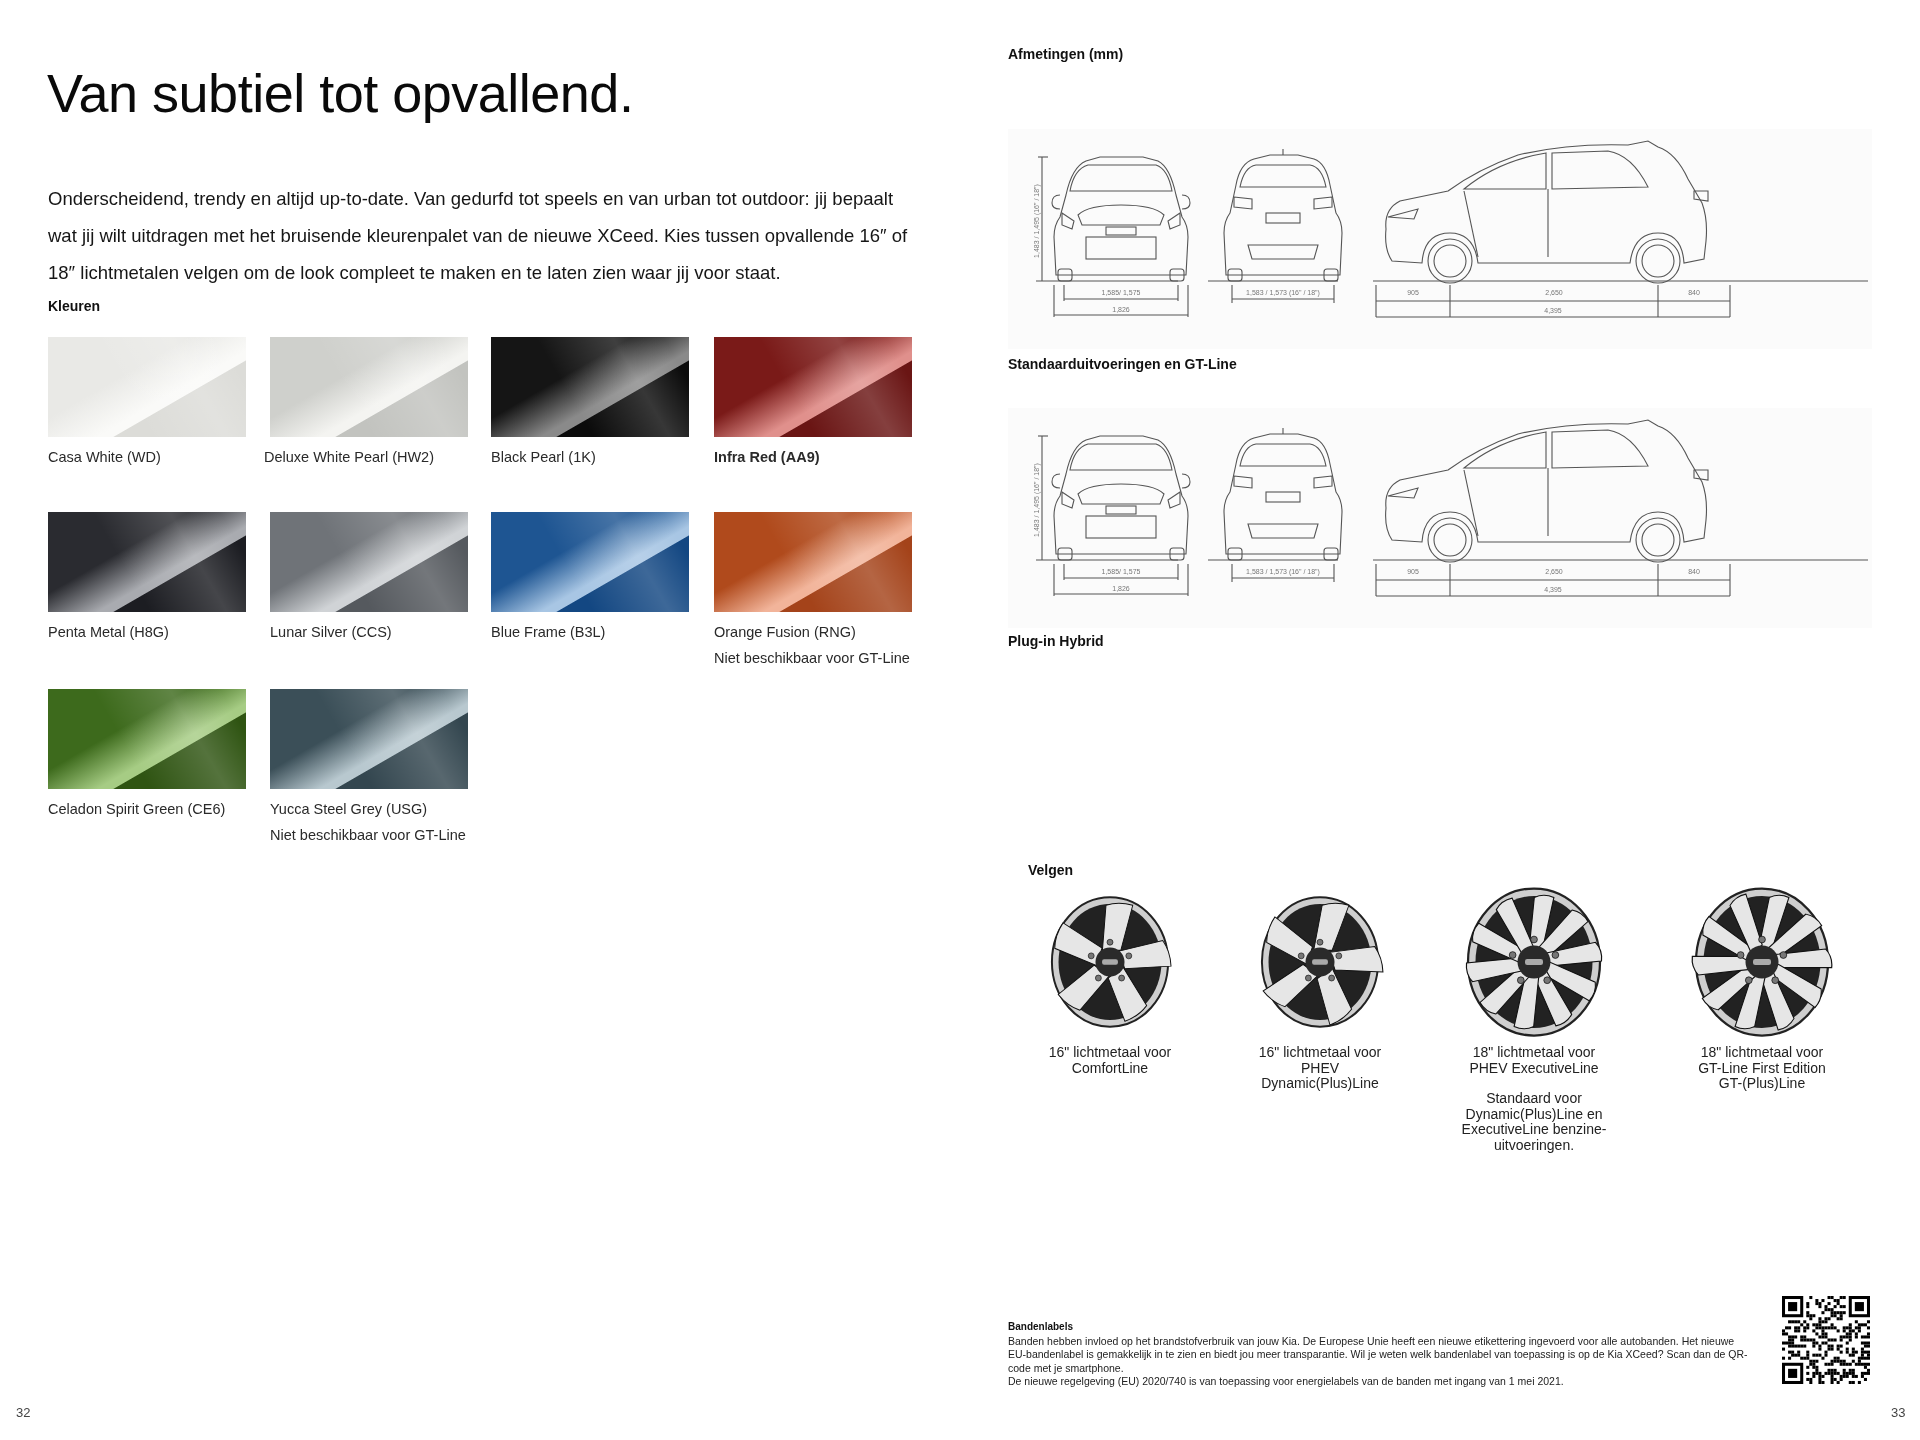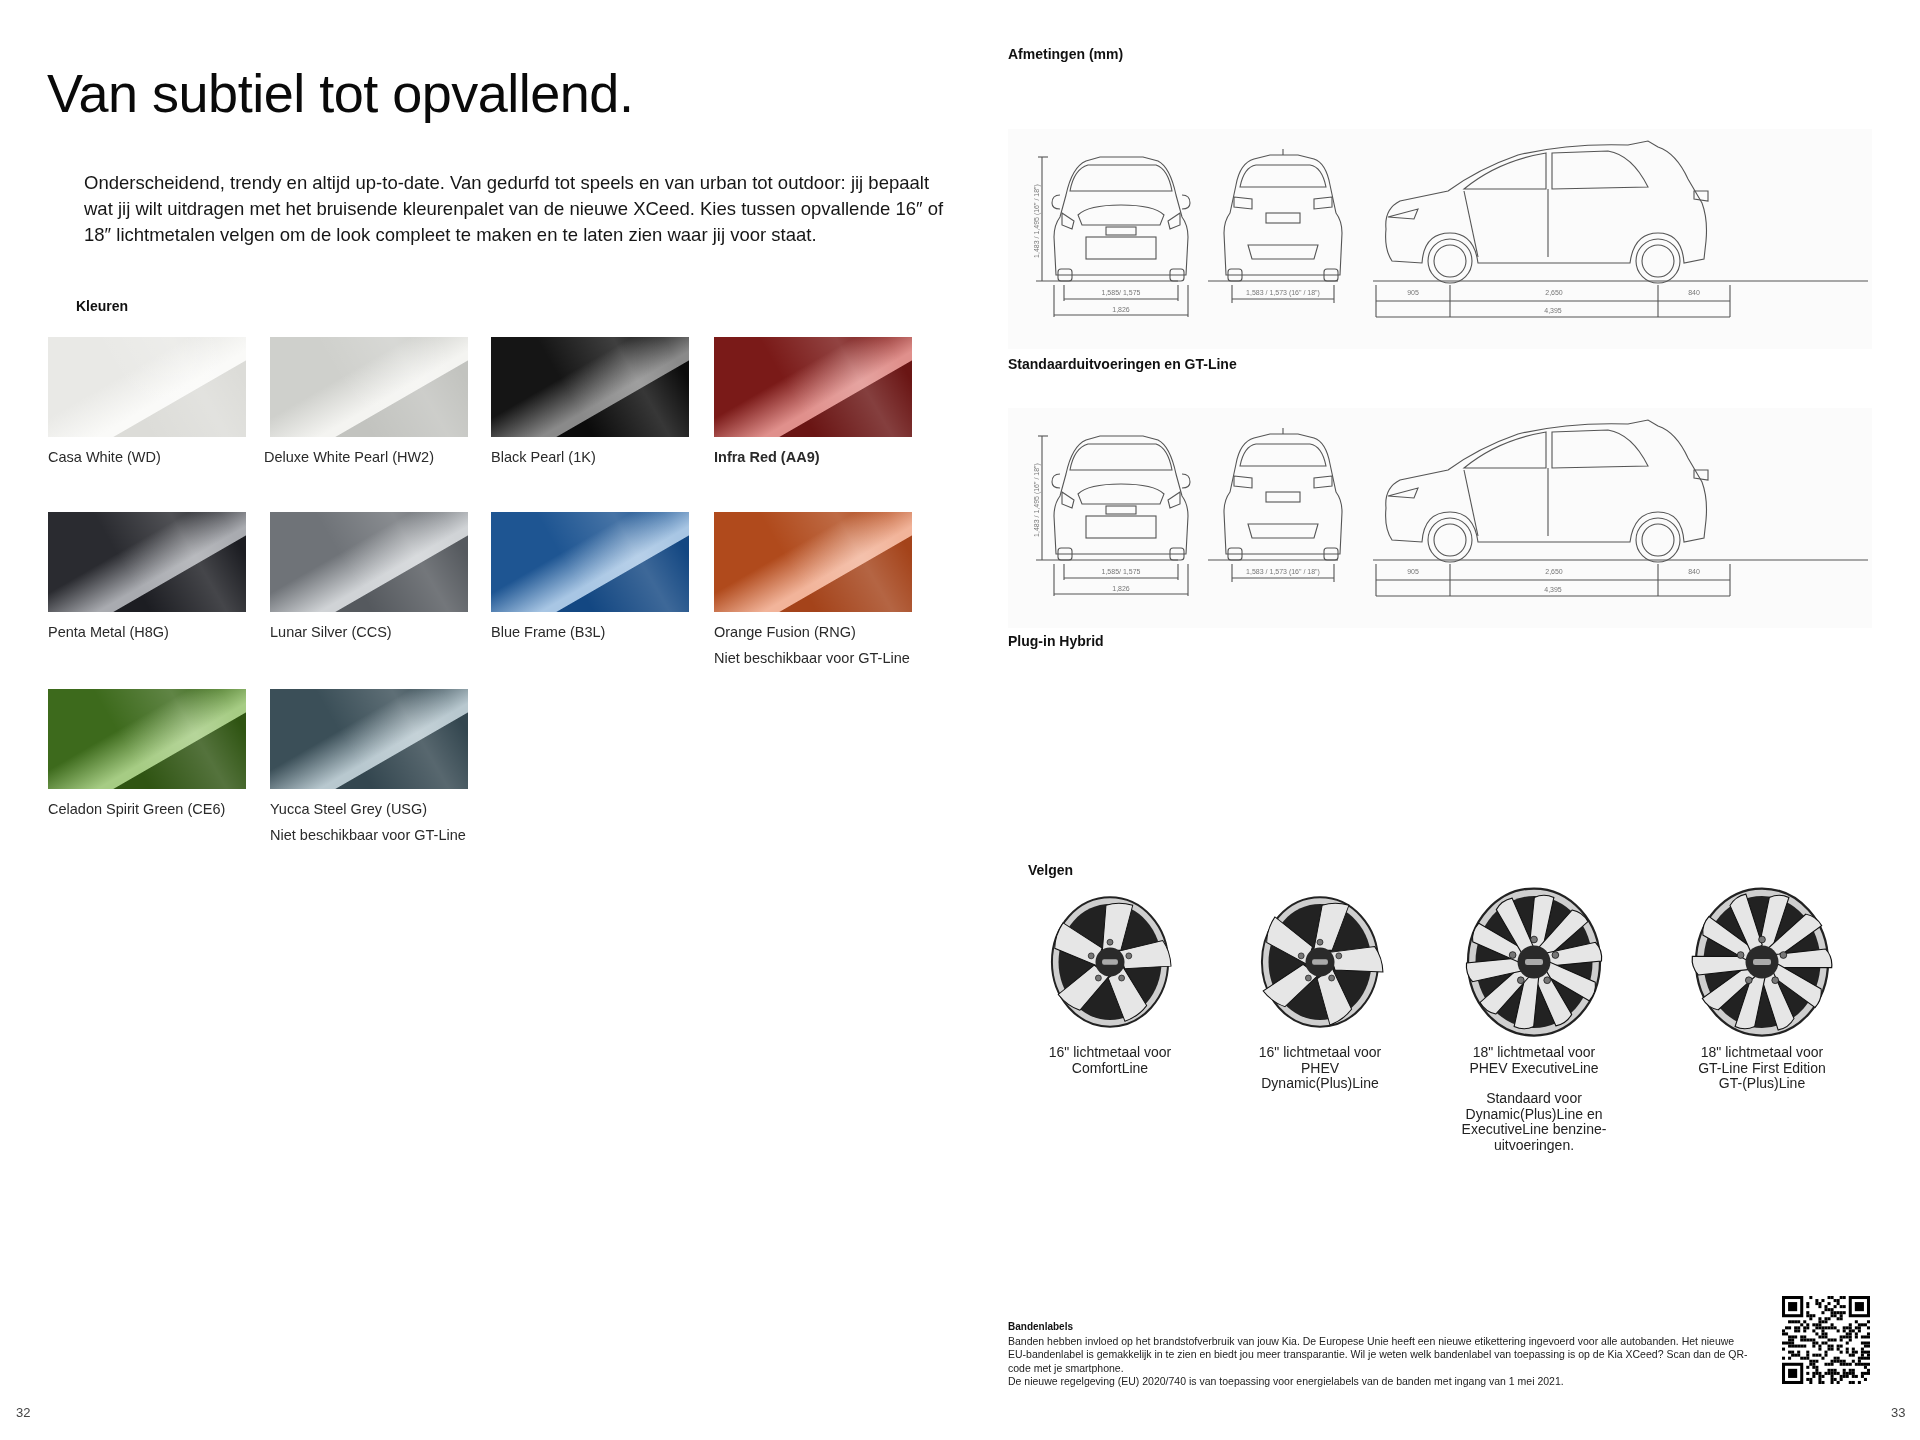--- a/index.html
+++ b/index.html
@@ -2,21 +2,21 @@
 <html><head>
 <meta charset="utf-8">
 <style>
   * { box-sizing: border-box; margin: 0; padding: 0; }
   html, body { width: 1920px; height: 1440px; background: #ffffff; overflow: hidden; }
   body { position: relative; font-family: "Liberation Sans", "DejaVu Sans", sans-serif; color: #111; }
   .abs { position: absolute; }
 
   
   .title { left: 47px; top: 62px; font-size: 54px; font-weight: 400; letter-spacing: -0.5px; color: #0a0a0a; white-space: nowrap; }
-  .intro { left: 48px; top: 170px; width: 860px; font-size: 18.5px; line-height: 26px; color: #161616; margin-left: 36px; }
+  .intro { left: 48px; top: 180px; width: 860px; font-size: 18.5px; line-height: 37px; color: #161616; }
   .section-label { font-size: 14px; font-weight: 700; color: #111; white-space: nowrap; }
 
   .swatch { position: absolute; width: 198px; height: 100px; overflow: hidden; }
   .swatch .hl { position: absolute; inset: 0; }
   .swatch-label { position: absolute; font-size: 14.5px; color: #2a2a2a; white-space: nowrap; }
   .swatch-note { position: absolute; font-size: 14.5px; color: #2a2a2a; white-space: nowrap; }
 
   .page-num { font-size: 13px; color: #444; text-align: center; }
 
   
@@ -30,21 +30,21 @@
   .footer-title { left: 1008px; top: 1321px; font-size: 10px; font-weight: 700; color: #111; }
   .footer-text { left: 1008px; top: 1335px; width: 740px; font-size: 10.5px; line-height: 13.4px; color: #222; }
   .qr { left: 1782px; top: 1296px; width: 88px; height: 88px; }
 </style>
 </head>
 <body>
 
 <h1 class="abs title">Van subtiel tot opvallend.</h1>
 <p class="abs intro">Onderscheidend, trendy en altijd up-to-date. Van gedurfd tot speels en van urban tot outdoor: jij bepaalt wat jij wilt uitdragen met het bruisende kleurenpalet van de nieuwe XCeed. Kies tussen opvallende 16″ of 18″ lichtmetalen velgen om de look compleet te maken en te laten zien waar jij voor staat.</p>
 
-<div class="abs section-label" style="left:48px; top:298px;margin-left:28px;">Kleuren</div>
+<div class="abs section-label" style="left:48px; top:298px;">Kleuren</div>
 
 <div id="swatch-grid">
     <div class="swatch" style="left: 48px; top: 337px; background: linear-gradient(150deg, rgb(233, 233, 230) 0%, rgb(233, 233, 230) 38%, rgb(250, 250, 248) 60%, rgb(250, 250, 248) 64%, rgb(220, 220, 216) 64.5%, rgb(220, 220, 216) 100%);">
       <div class="hl" style="background: linear-gradient(60deg, rgba(255, 255, 255, 0) 40%, rgba(255, 255, 255, 0.18) 70%, rgba(255, 255, 255, 0) 90%);"></div>
     </div>
     <div class="swatch-label" style="left: 48px; top: 449px;">Casa White (WD)</div>
     <div class="swatch" style="left: 270px; top: 337px; background: linear-gradient(150deg, rgb(207, 208, 204) 0%, rgb(207, 208, 204) 38%, rgb(244, 244, 241) 60%, rgb(244, 244, 241) 64%, rgb(194, 195, 191) 64.5%, rgb(194, 195, 191) 100%);">
       <div class="hl" style="background: linear-gradient(60deg, rgba(255, 255, 255, 0) 40%, rgba(255, 255, 255, 0.18) 70%, rgba(255, 255, 255, 0) 90%);"></div>
     </div>
     <div class="swatch-label" style="left: 264px; top: 449px;">Deluxe White Pearl (HW2)</div>

